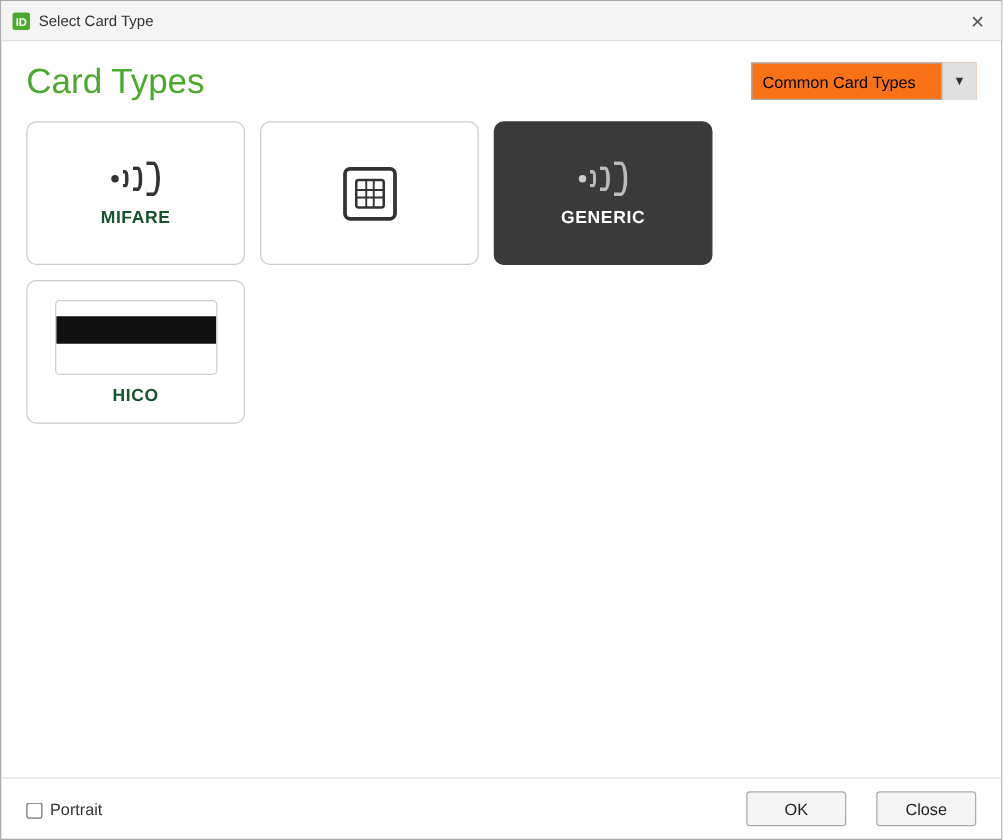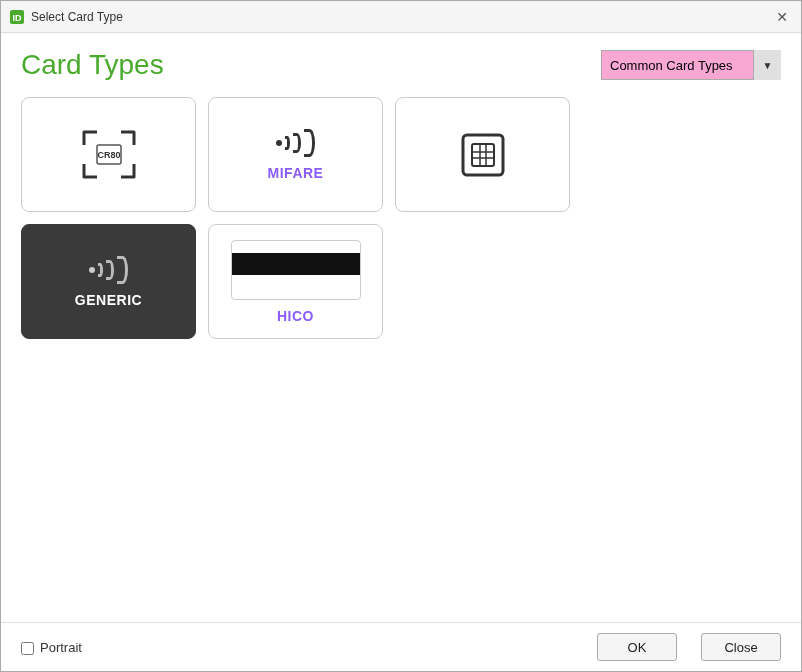--- a/index.html
+++ b/index.html
@@ -83,21 +83,21 @@
       color: #555;
       cursor: pointer;
     }
     .dropdown-container {
       margin-left: auto;
     }
     .dropdown {
       height: 30px;
       min-width: 180px;
       border: 1px solid #aaa;
-      background: #f9a8d4;
+      background: #f97316;
       font-size: 13px;
       padding: 0 8px;
       cursor: pointer;
       appearance: none;
       -webkit-appearance: none;
       padding-right: 28px;
       position: relative;
     }
     .dropdown-wrapper {
       position: relative;
@@ -143,21 +143,21 @@
       background: #3a3a3a;
       border-color: #3a3a3a;
       color: white;
     }
     .card-item.selected .card-label {
       color: white;
     }
     .card-label {
       font-size: 14px;
       font-weight: 700;
-      color: #8b5cf6;
+      color: #14532d;
       letter-spacing: 0.5px;
     }
 
     
     .contactless-icon {
       display: flex;
       align-items: center;
       gap: 3px;
     }
     .wave {
@@ -249,35 +249,20 @@
             <option>Common Card Types</option>
             <option>All Card Types</option>
           </select>
           <div class="dropdown-arrow">▼</div>
         </div>
       </div>
     </div>
 
     <div class="cards-grid">
 
-      <div class="card-item">
-        <svg width="60" height="55" viewBox="0 0 60 55">
-
-          <polyline points="5,18 5,5 18,5" stroke="#333" stroke-width="3" fill="none" stroke-linejoin="round"></polyline>
-
-          <polyline points="42,5 55,5 55,18" stroke="#333" stroke-width="3" fill="none" stroke-linejoin="round"></polyline>
-
-          <polyline points="5,37 5,50 18,50" stroke="#333" stroke-width="3" fill="none" stroke-linejoin="round"></polyline>
-
-          <polyline points="42,50 55,50 55,37" stroke="#333" stroke-width="3" fill="none" stroke-linejoin="round"></polyline>
-
-          <rect x="18" y="18" width="24" height="19" rx="2" fill="#fff" stroke="#555" stroke-width="1.5"></rect>
-          <text x="30" y="31" text-anchor="middle" font-size="9" font-weight="bold" fill="#333">CR80</text>
-        </svg>
-      </div>
 
       <div class="card-item">
         <div class="contactless-icon">
           <span style="display:inline-block;width:6px;height:6px;border-radius:50%;background:#333;"></span>
           <span class="wave sm"></span>
           <span class="wave md"></span>
           <span class="wave lg"></span>
         </div>
         <span class="card-label">MIFARE</span>
       </div>

